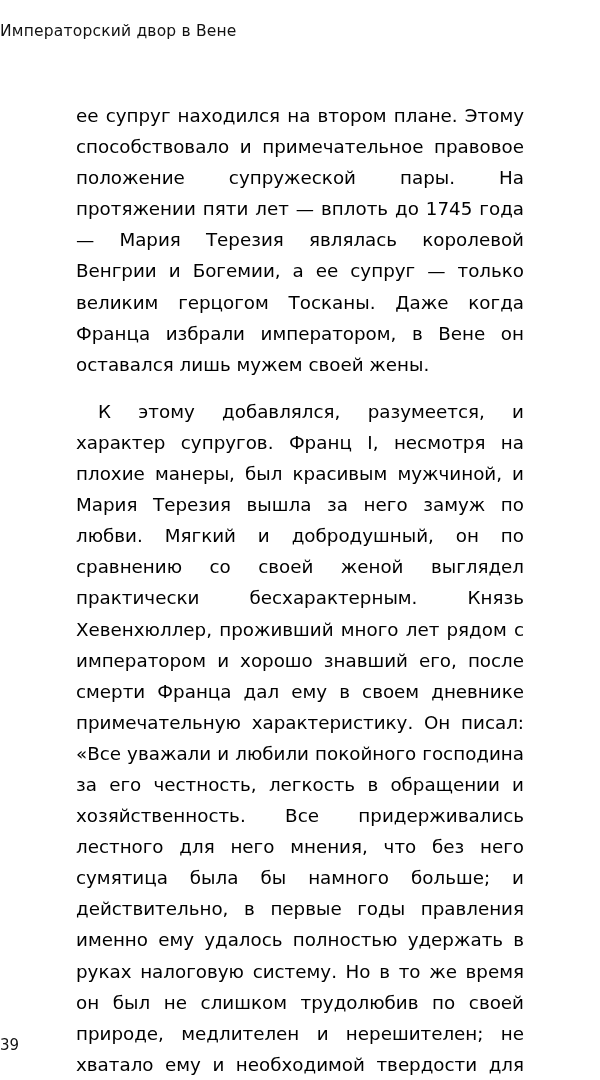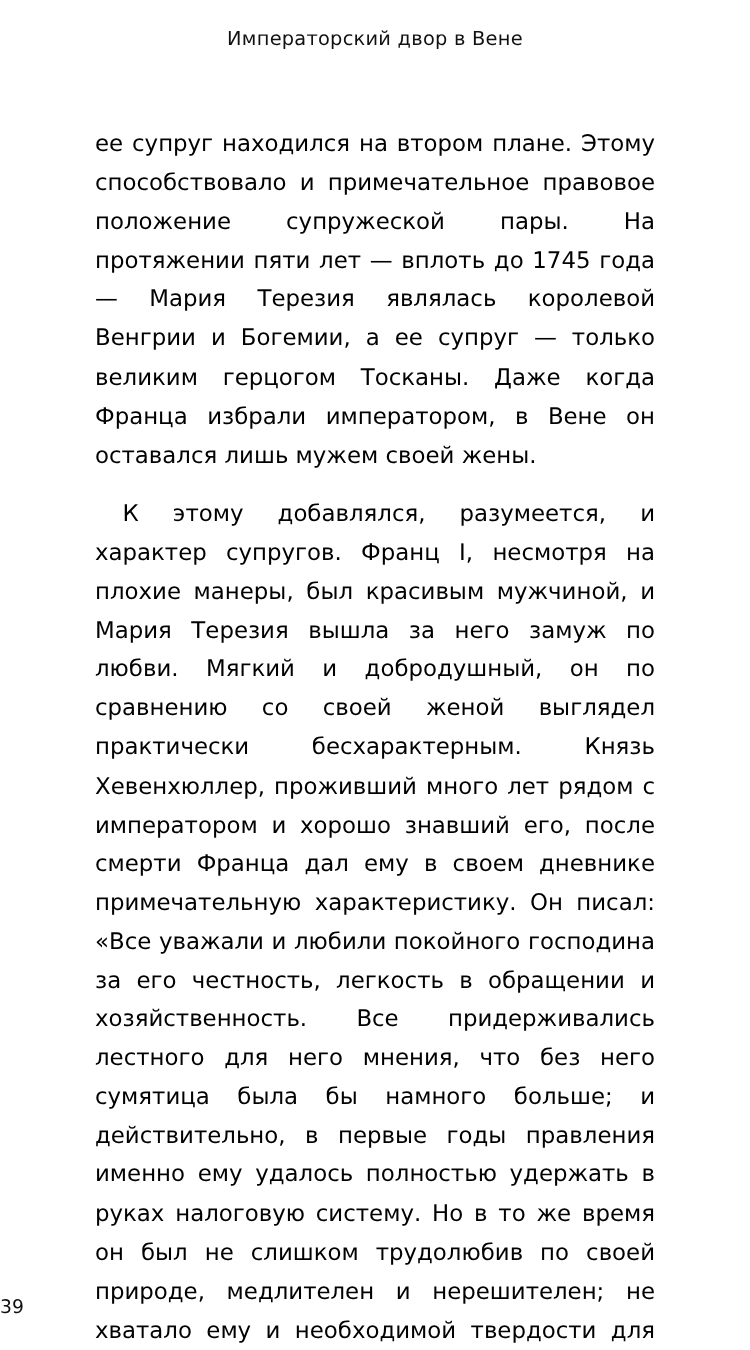--- a/index.html
+++ b/index.html
@@ -20,21 +20,20 @@
     height: 1080px;
     box-sizing: border-box;
     padding: 0;
     position: relative;
   }
   .running-head {
     position: absolute;
     top: 22px;
     left: 0;
     width: 600px;
-    text-align: center;
     font-size: 15.5px;
     letter-spacing: 0.2px;
     color: #111111;
   }
   .body-text {
     position: absolute;
     top: 84px;
     left: 60px;
     width: 480px;
     font-size: 18.3px;

